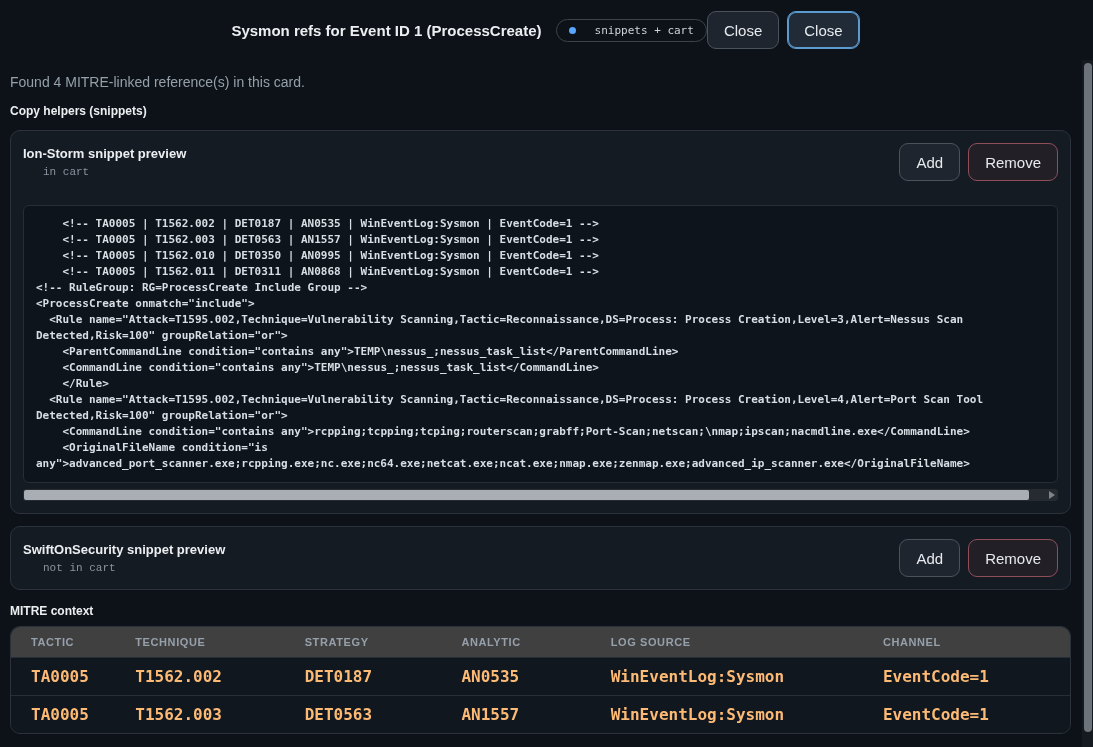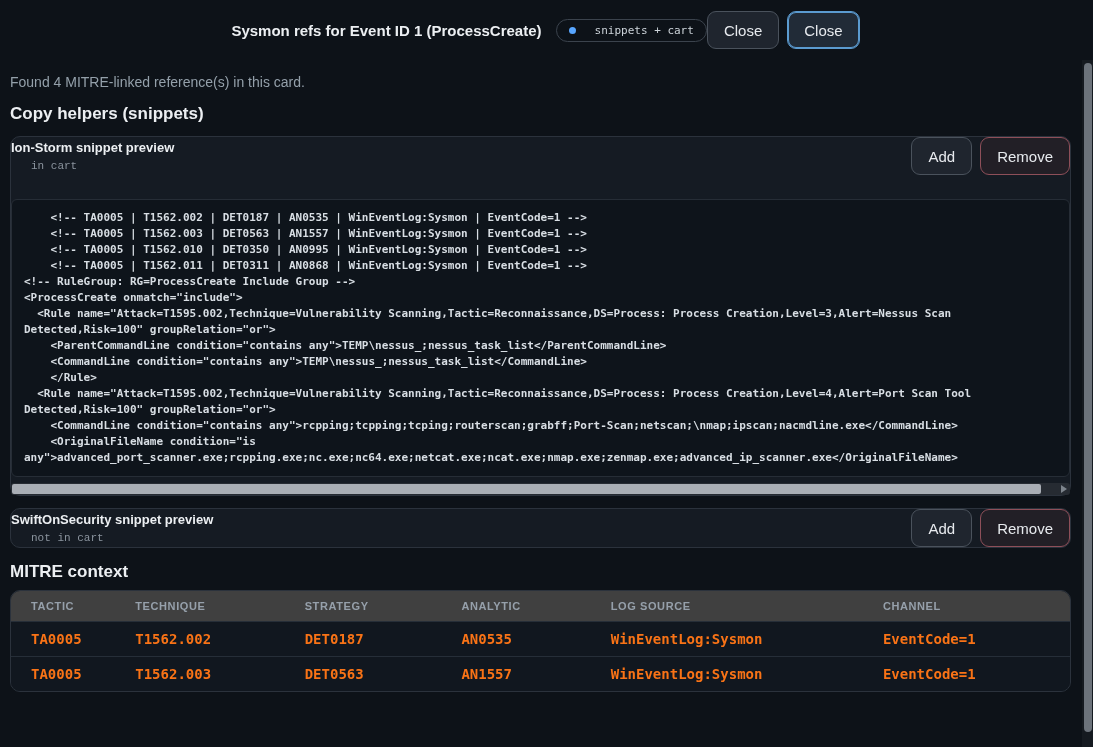--- a/index.html
+++ b/index.html
@@ -46,30 +46,30 @@
     background:#212b37;
   }
   .btn-danger {
     border-color:#8e4f59;
     background:#221f26;
   }
 
   
   .content { padding:0 22px 0 10px; }
   .summary { margin-top:14px; font-size:14px; color:#94a0aa; }
-  .section-heading { margin:14px 0 8px; font-size:17px; font-weight:700; color:#eceff2; }
+  .section-heading { margin:14px 0 8px; font-size:12px; font-weight:700; color:#eceff2; }
   .btn-row { display:flex; gap:14px; }
 
   
   .panel {
     margin-top:12px;
     background:#151b23;
     border:1px solid #2b323c;
     border-radius:10px;
-    padding:0;
+    padding:12px;
   }
   .panel-head { display:flex; align-items:center; justify-content:space-between; }
   .panel-title { font-size:13px; font-weight:700; color:#eceff2; margin-bottom:5px; }
   .panel-status { font-family:Liberation Mono, monospace; font-size:11px; color:#8b949e;margin-left:20px; }
   .panel-actions { display:flex; gap:8px; }
 
   
   .code {
     margin-top:24px;
     background:#0e141b;
@@ -116,23 +116,23 @@
     font-size:11px;
     font-weight:700;
     letter-spacing:.6px;
     padding:9px 12px;
   }
   th:first-child, td:first-child { padding-left:20px; }
   tbody td {
     background:#11171f;
     border-top:1px solid #262e38;
     font-family:"DejaVu Sans Mono", monospace;
-    font-size:14px;
+    font-size:16px;
     font-weight:600;
-    color:#f97316;
+    color:#fdba74;
     padding:9px 12px;
   }
   .col-tactic   { width:10.6%; }
   .col-tech     { width:16%; }
   .col-strategy { width:14.8%; }
   .col-analytic { width:14.1%; }
   .col-logsrc   { width:25.7%; }
   .col-channel  { width:18.8%; }
 
   

